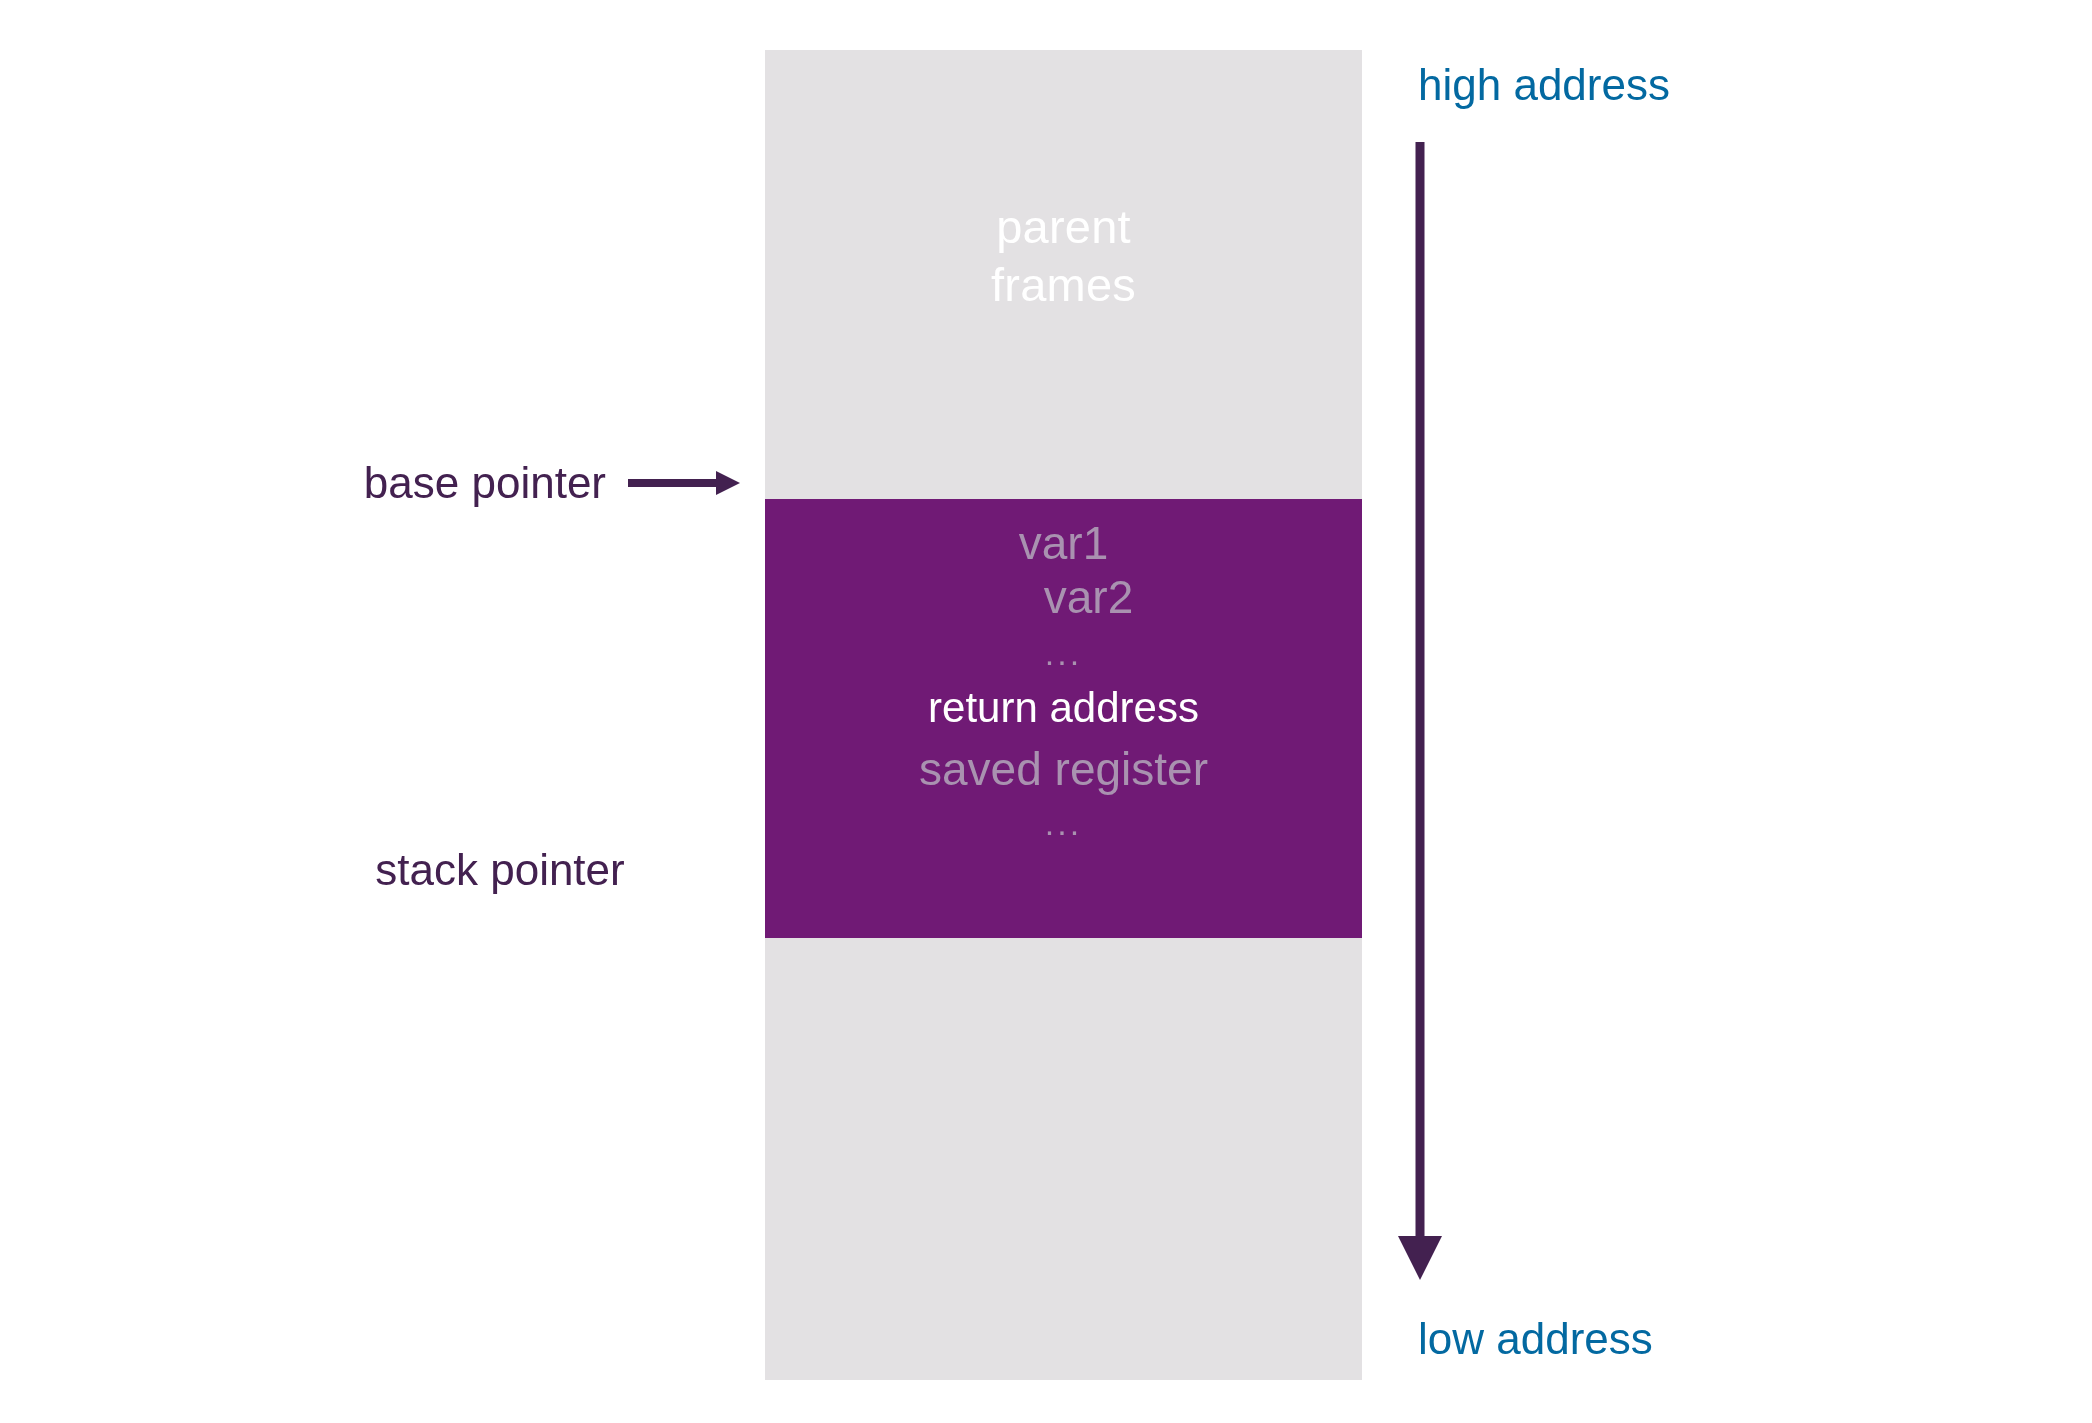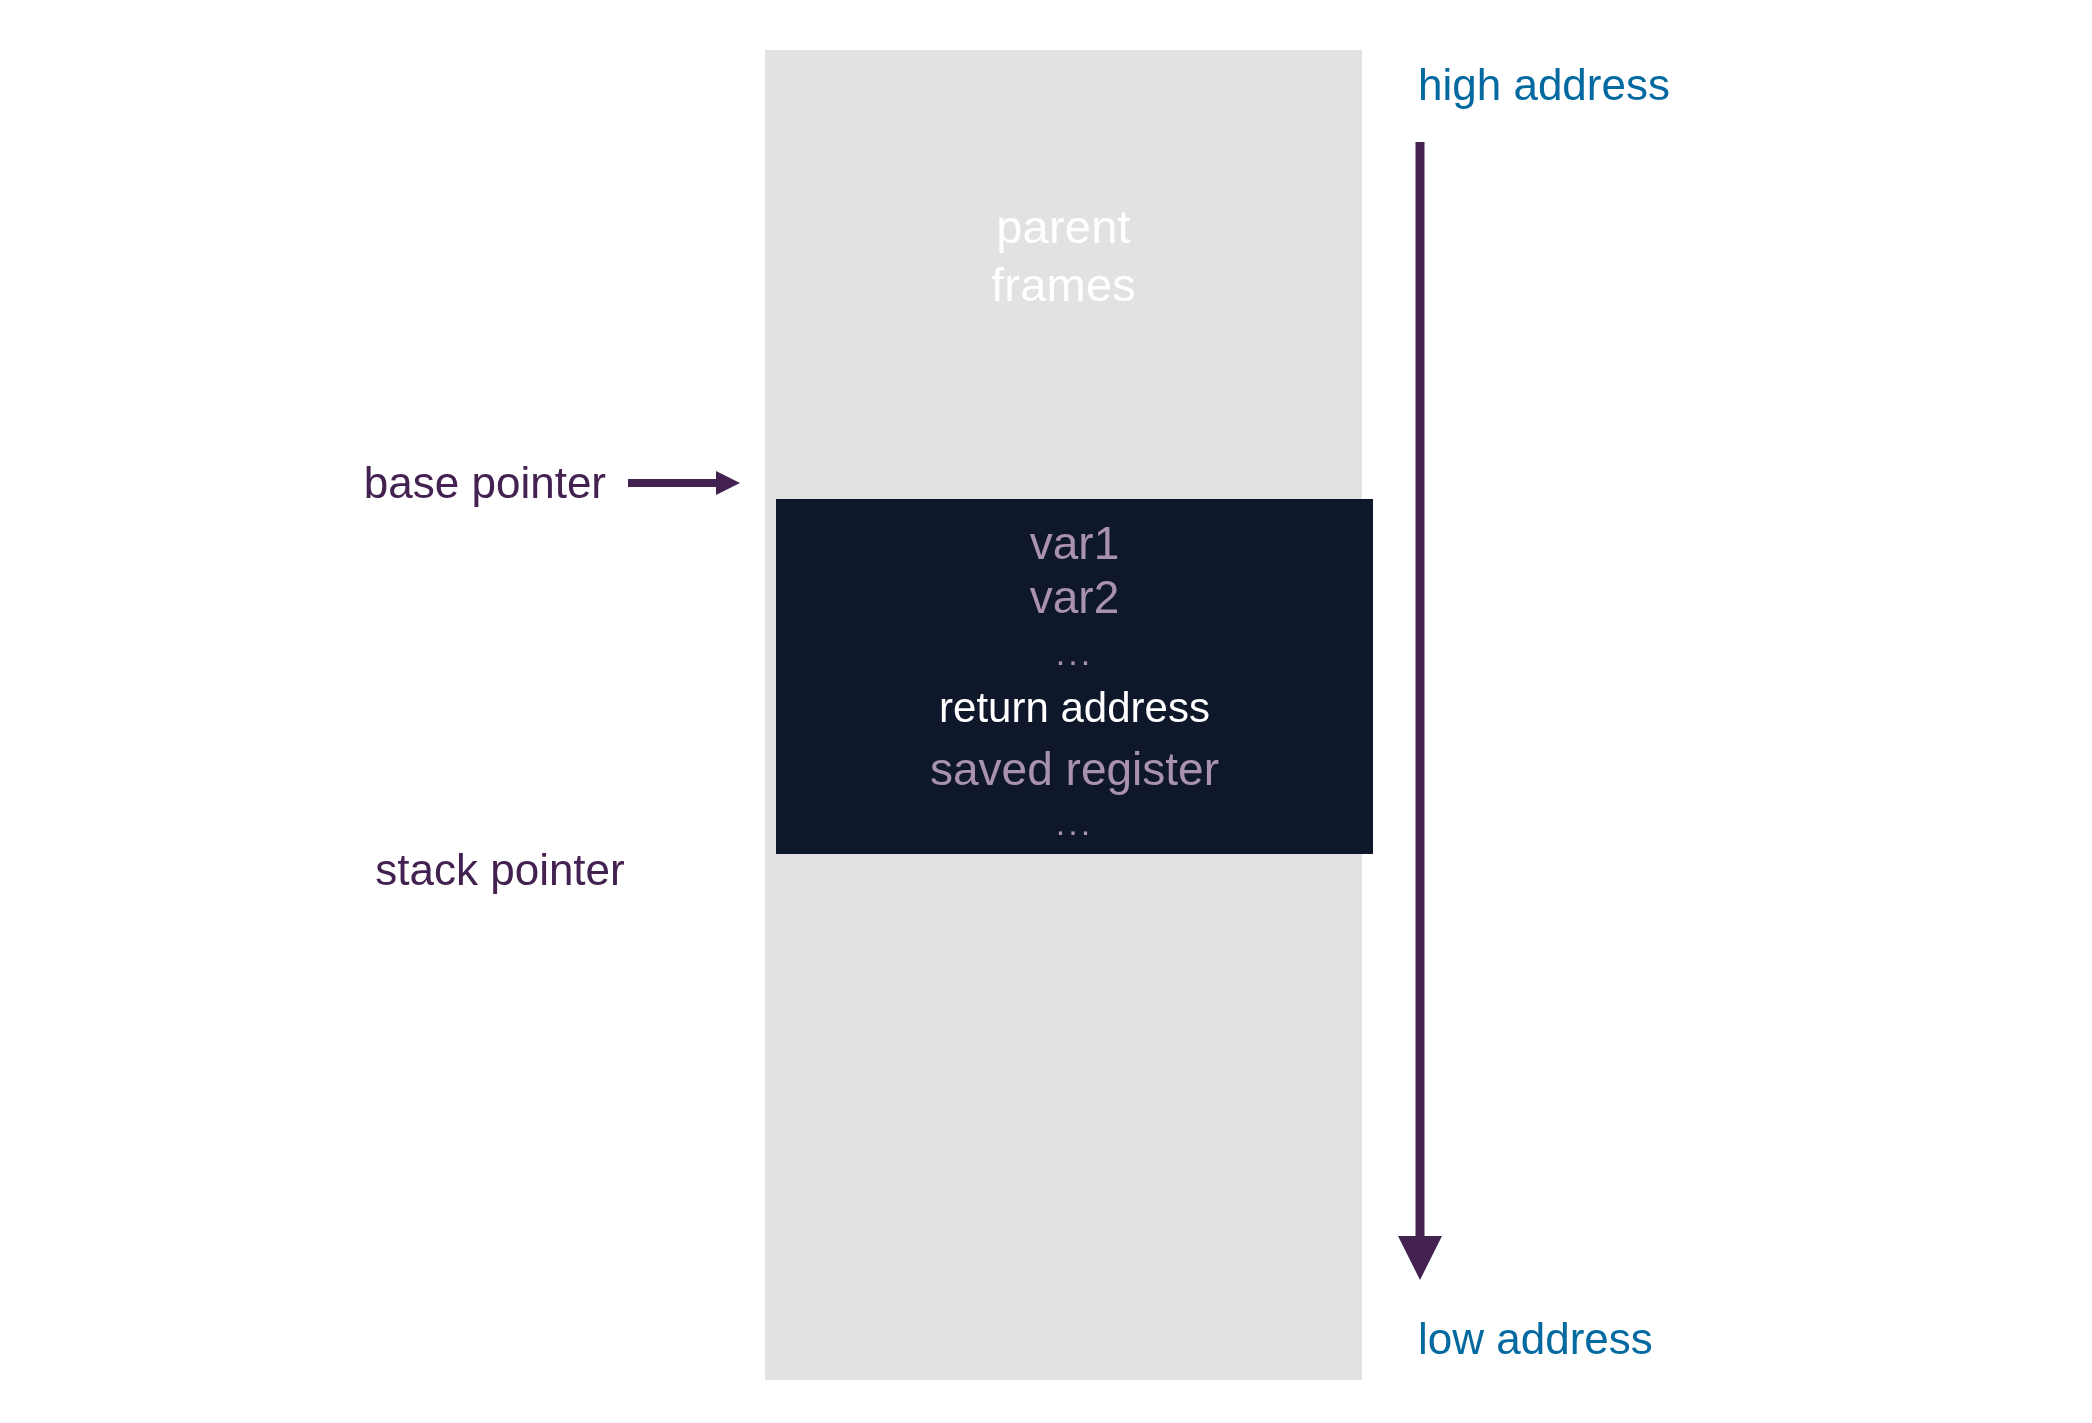--- a/index.html
+++ b/index.html
@@ -42,23 +42,22 @@
     letter-spacing: 0.2px;
     white-space: pre-line;
   }
 
   
   .current-frame {
     position: absolute;
     left: 765px;
     top: 499px;
     width: 597px;
-    height: 355px;
-    background: #0f172a;
-    margin-left: 11px;
+    height: 439px;
+    background: #701a75;
   }
   .frame-rows {
     position: absolute;
     left: 0;
     top: 0;
     width: 100%;
     height: 100%;
   }
   .frame-row {
     position: absolute;
@@ -75,21 +74,21 @@
   .frame-row.ellipsis {
     color: #a992b0;
     font-size: 34px;
     letter-spacing: 3px;
   }
   .frame-row.highlight {
     color: #ffffff;
     font-size: 42px;
   }
   .row-var1      { top: 17px;  }
-  .row-var2      { top: 71px;  }
+  .row-var2      { top: 71px; padding-left: 25px;  }
   .row-dots1     { top: 135px; }
   .row-retaddr   { top: 185px; }
   .row-savedreg  { top: 243px; }
   .row-dots2     { top: 305px; }
 
   
   .pointer-annotation {
     position: absolute;
     height: 60px;
     display: flex;

